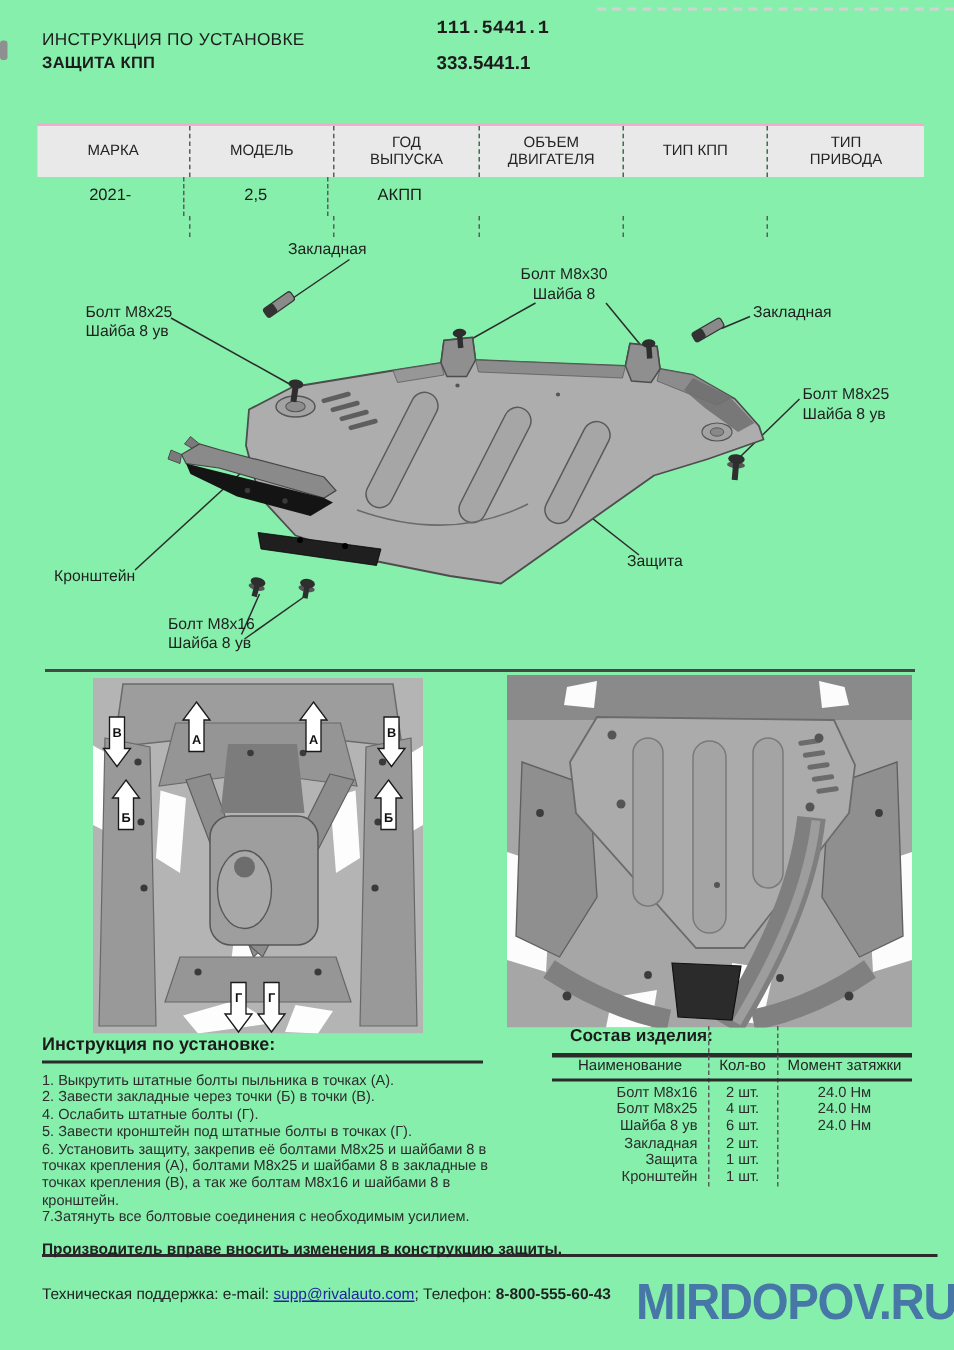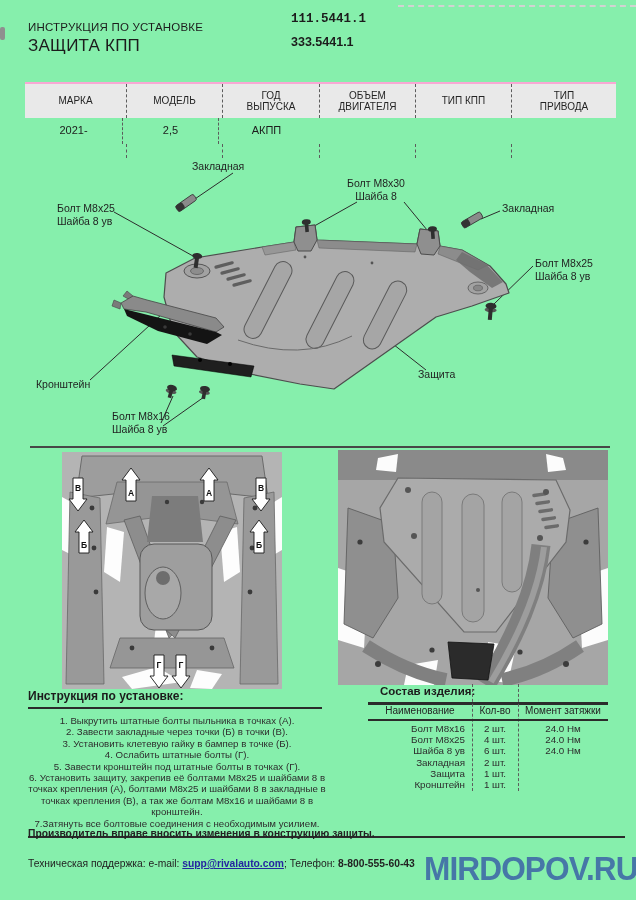--- a/index.html
+++ b/index.html
@@ -6,21 +6,21 @@
   .page{
     position:relative;width:636px;height:900px;margin:0 auto;background:#86efac;
     font-family:"Liberation Sans",sans-serif;color:#1c1c1c;overflow:hidden;
   }
   
   .top-dashes{position:absolute;left:398px;top:5px;width:238px;height:0;border-top:2px dashed #d2d2d2;}
   .edge-blob{position:absolute;left:0;top:27px;width:5px;height:13px;background:#8f8f8f;border-radius:2px;}
 
   
   .doc-type{position:absolute;left:28px;top:21px;font-size:11.5px;letter-spacing:.2px;}
-  .doc-product{position:absolute;left:28px;top:36px;font-size:17px;font-weight:normal;letter-spacing:.2px;}
+  .doc-product{position:absolute;left:28px;top:36px;font-size:11px;font-weight:bold;letter-spacing:.2px;}
   .pn1{position:absolute;left:291px;top:12px;font-size:12.5px;font-weight:bold;font-family:Liberation Mono, monospace;}
   .pn2{position:absolute;left:291px;top:35px;font-size:12.5px;font-weight:bold;}
 
   
   .spec{position:absolute;left:25px;top:82px;width:591px;border-top:2px solid #f9a8d4;}
   .spec-row{display:flex;}
   .spec-cell{box-sizing:border-box;display:flex;align-items:center;justify-content:center;
     text-align:center;font-size:10px;line-height:11.5px;white-space:pre-line;}
   .spec-cell+.spec-cell{border-left:1px dashed #5c5c5c;}
   .spec-head .spec-cell{height:34px;background:#e9e9e9;color:#242424;}
@@ -33,40 +33,40 @@
   .dlabel{position:absolute;font-size:10.5px;line-height:13px;color:#1f1f1f;white-space:nowrap;}
   .dlabel.center{text-align:center;}
 
   .photo-divider{position:absolute;left:30px;top:446px;width:580px;height:1.5px;background:#474747;}
   .photo{position:absolute;}
 
   
   .instr-title{position:absolute;left:28px;top:689px;font-size:12px;font-weight:bold;}
   .instr-rule{position:absolute;left:28px;top:707px;width:294px;height:2px;background:#2b2b2b;}
   .instr-list{position:absolute;left:28px;top:715px;width:298px;font-size:9.7px;line-height:11.4px;color:#2d2d2d;}
-  .instr-item{margin:0 0 0 0;text-align:center;}
+  .instr-item{margin:0 0 0 0;}
 
   
   .parts-title{position:absolute;left:380px;top:685px;font-size:11.5px;font-weight:bold;}
   .parts-topbar{position:absolute;left:368px;top:702px;width:240px;height:2.5px;background:#2b2b2b;}
   .parts-headline{position:absolute;left:368px;top:719px;width:240px;height:1.5px;background:#2b2b2b;}
   .parts-dash{position:absolute;top:684px;height:107px;width:0;border-left:1.5px dashed #5c5c5c;}
   .pd1{left:472px;} .pd2{left:518px;}
   .parts-head{position:absolute;left:368px;top:705px;width:240px;display:flex;font-size:10px;color:#242424;}
   .parts-rows{position:absolute;left:368px;top:723px;width:240px;font-size:9.8px;color:#2d2d2d;}
   .parts-row{display:flex;height:11.2px;align-items:center;}
   .pc0{width:104px;text-align:right;box-sizing:border-box;padding-right:7px;}
   .pc1{width:46px;text-align:center;}
   .pc2{width:90px;text-align:center;}
 
   
   .footer-rule{position:absolute;left:28px;top:836px;width:597px;height:2px;background:#2b2b2b;}
   .footer-note{position:absolute;left:28px;top:828px;font-size:10.3px;color:#222;z-index:3;font-weight:bold;}
   .footer-support{position:absolute;left:28px;top:858px;font-size:10.3px;color:#222;z-index:3;white-space:nowrap;}
-  .footer-support a{color:#2424a0;font-weight:bold;text-decoration:underline;}
+  .footer-support a{color:#2424a0;font-weight:normal;text-decoration:underline;}
   .footer-support .phone{font-weight:bold;}
   .watermark{position:absolute;right:-2px;top:849px;z-index:2;font-size:34px;font-weight:bold;
     letter-spacing:-1px;color:#4677a7;transform:scaleX(.93);transform-origin:right;white-space:nowrap;}
 </style>
 </head>
 <body>
 
 <div class="page">
 
   <div class="top-dashes"></div>
@@ -343,21 +343,20 @@
       <circle cx="22" cy="92" r="2.6"></circle>
         <circle cx="248" cy="92" r="2.6"></circle>
     </g>
   </svg>
 
   <div class="instr-title">Инструкция по установке:</div>
   <div class="instr-rule"></div>
   <div class="instr-list">
     <div class="instr-item">1. Выкрутить штатные болты пыльника в точках (А).</div>
     <div class="instr-item">2. Завести закладные через точки (Б) в точки (В).</div>
-    <div class="instr-item">3. Установить клетевую гайку в бампер в точке (Б).</div>
     <div class="instr-item">4. Ослабить штатные болты (Г).</div>
     <div class="instr-item">5. Завести кронштейн под штатные болты в точках (Г).</div>
     <div class="instr-item">6. Установить защиту, закрепив её болтами М8х25 и шайбами 8 в точках крепления (А),  болтами М8х25 и шайбами 8 в закладные в точках крепления (В), а так же болтам М8х16 и шайбами 8 в кронштейн.</div>
     <div class="instr-item">7.Затянуть все болтовые соединения с необходимым усилием.</div>
   </div>
 
   <div class="parts-title">Состав изделия:</div>
   <div class="parts-topbar"></div>
   <div class="parts-dash pd1"></div>
   <div class="parts-dash pd2"></div>

